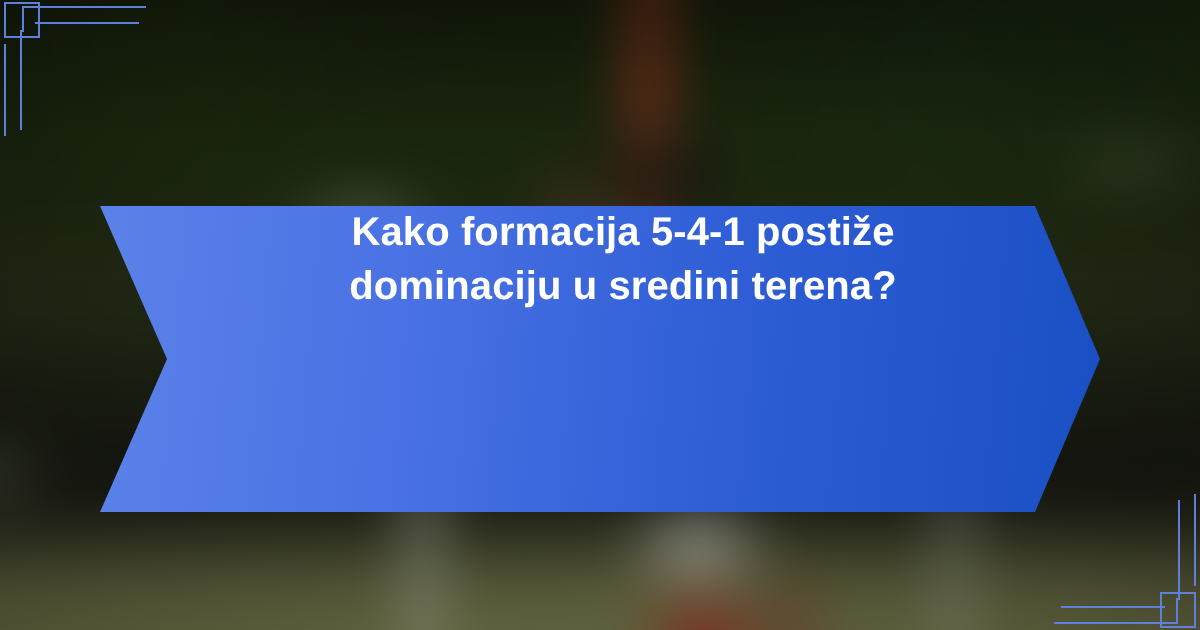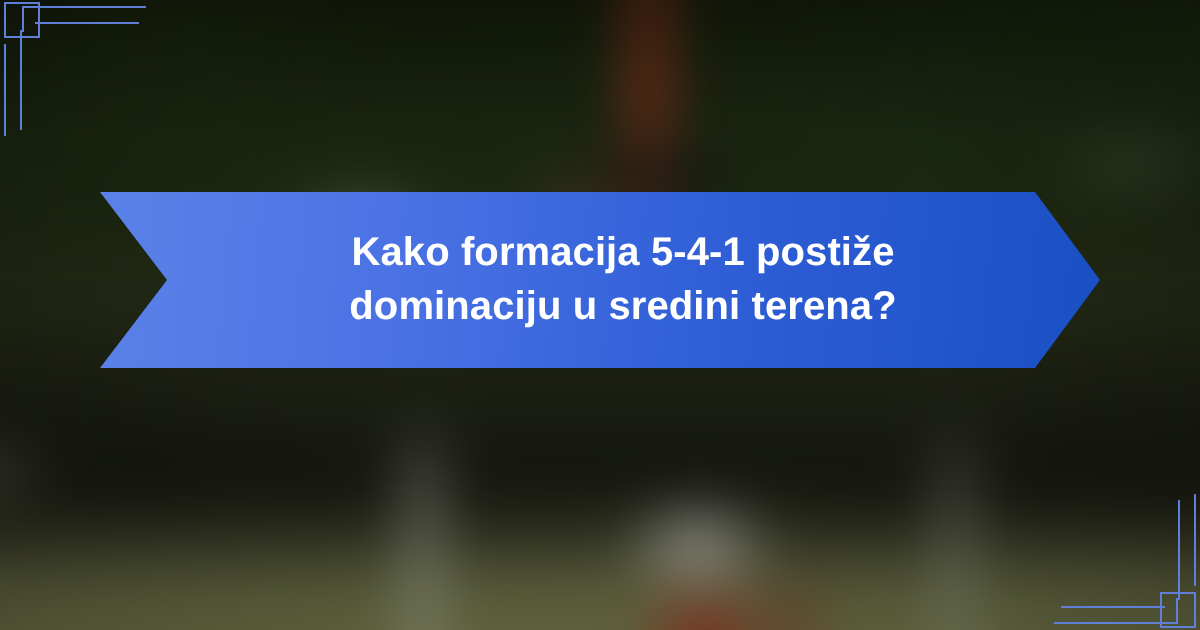--- a/index.html
+++ b/index.html
@@ -103,26 +103,25 @@
   .corner .h1 { left:54px;  top:6px;   width:92px;  height:2px; }
   .corner .h2 { left:35px;  top:22px;  width:104px; height:2px; }
   .corner .v1 { left:4px;   top:44px;  width:2px;   height:92px; }
   .corner .v2 { left:20px;  top:30px;  width:2px;   height:100px; }
   .corner .elbow-h { left:22px; top:6px;  width:34px; height:2px; }
   .corner .elbow-v { left:22px; top:6px;  width:2px;  height:26px; }
 
   
   .banner {
     position:absolute;
-    left:100px; top:192px;
-    width:1000px; height:176px;
+    left:100px; top:206px;
+    width:1000px; height:306px;
     background:linear-gradient(95deg, #5b82e8 0%, #4a72e4 30%, #2f5ed6 62%, #1a4fc4 100%);
     clip-path:polygon(0% 0%, 93.5% 0%, 100% 50%, 93.5% 100%, 0% 100%, 6.7% 50%);
     display:flex;
-    align-items:center;
     justify-content:center;
   }
 
   .banner-text {
     width:760px;
     margin-left:46px;
     text-align:center;
     color:#ffffff;
     font-size:40px;
     line-height:1.34;

